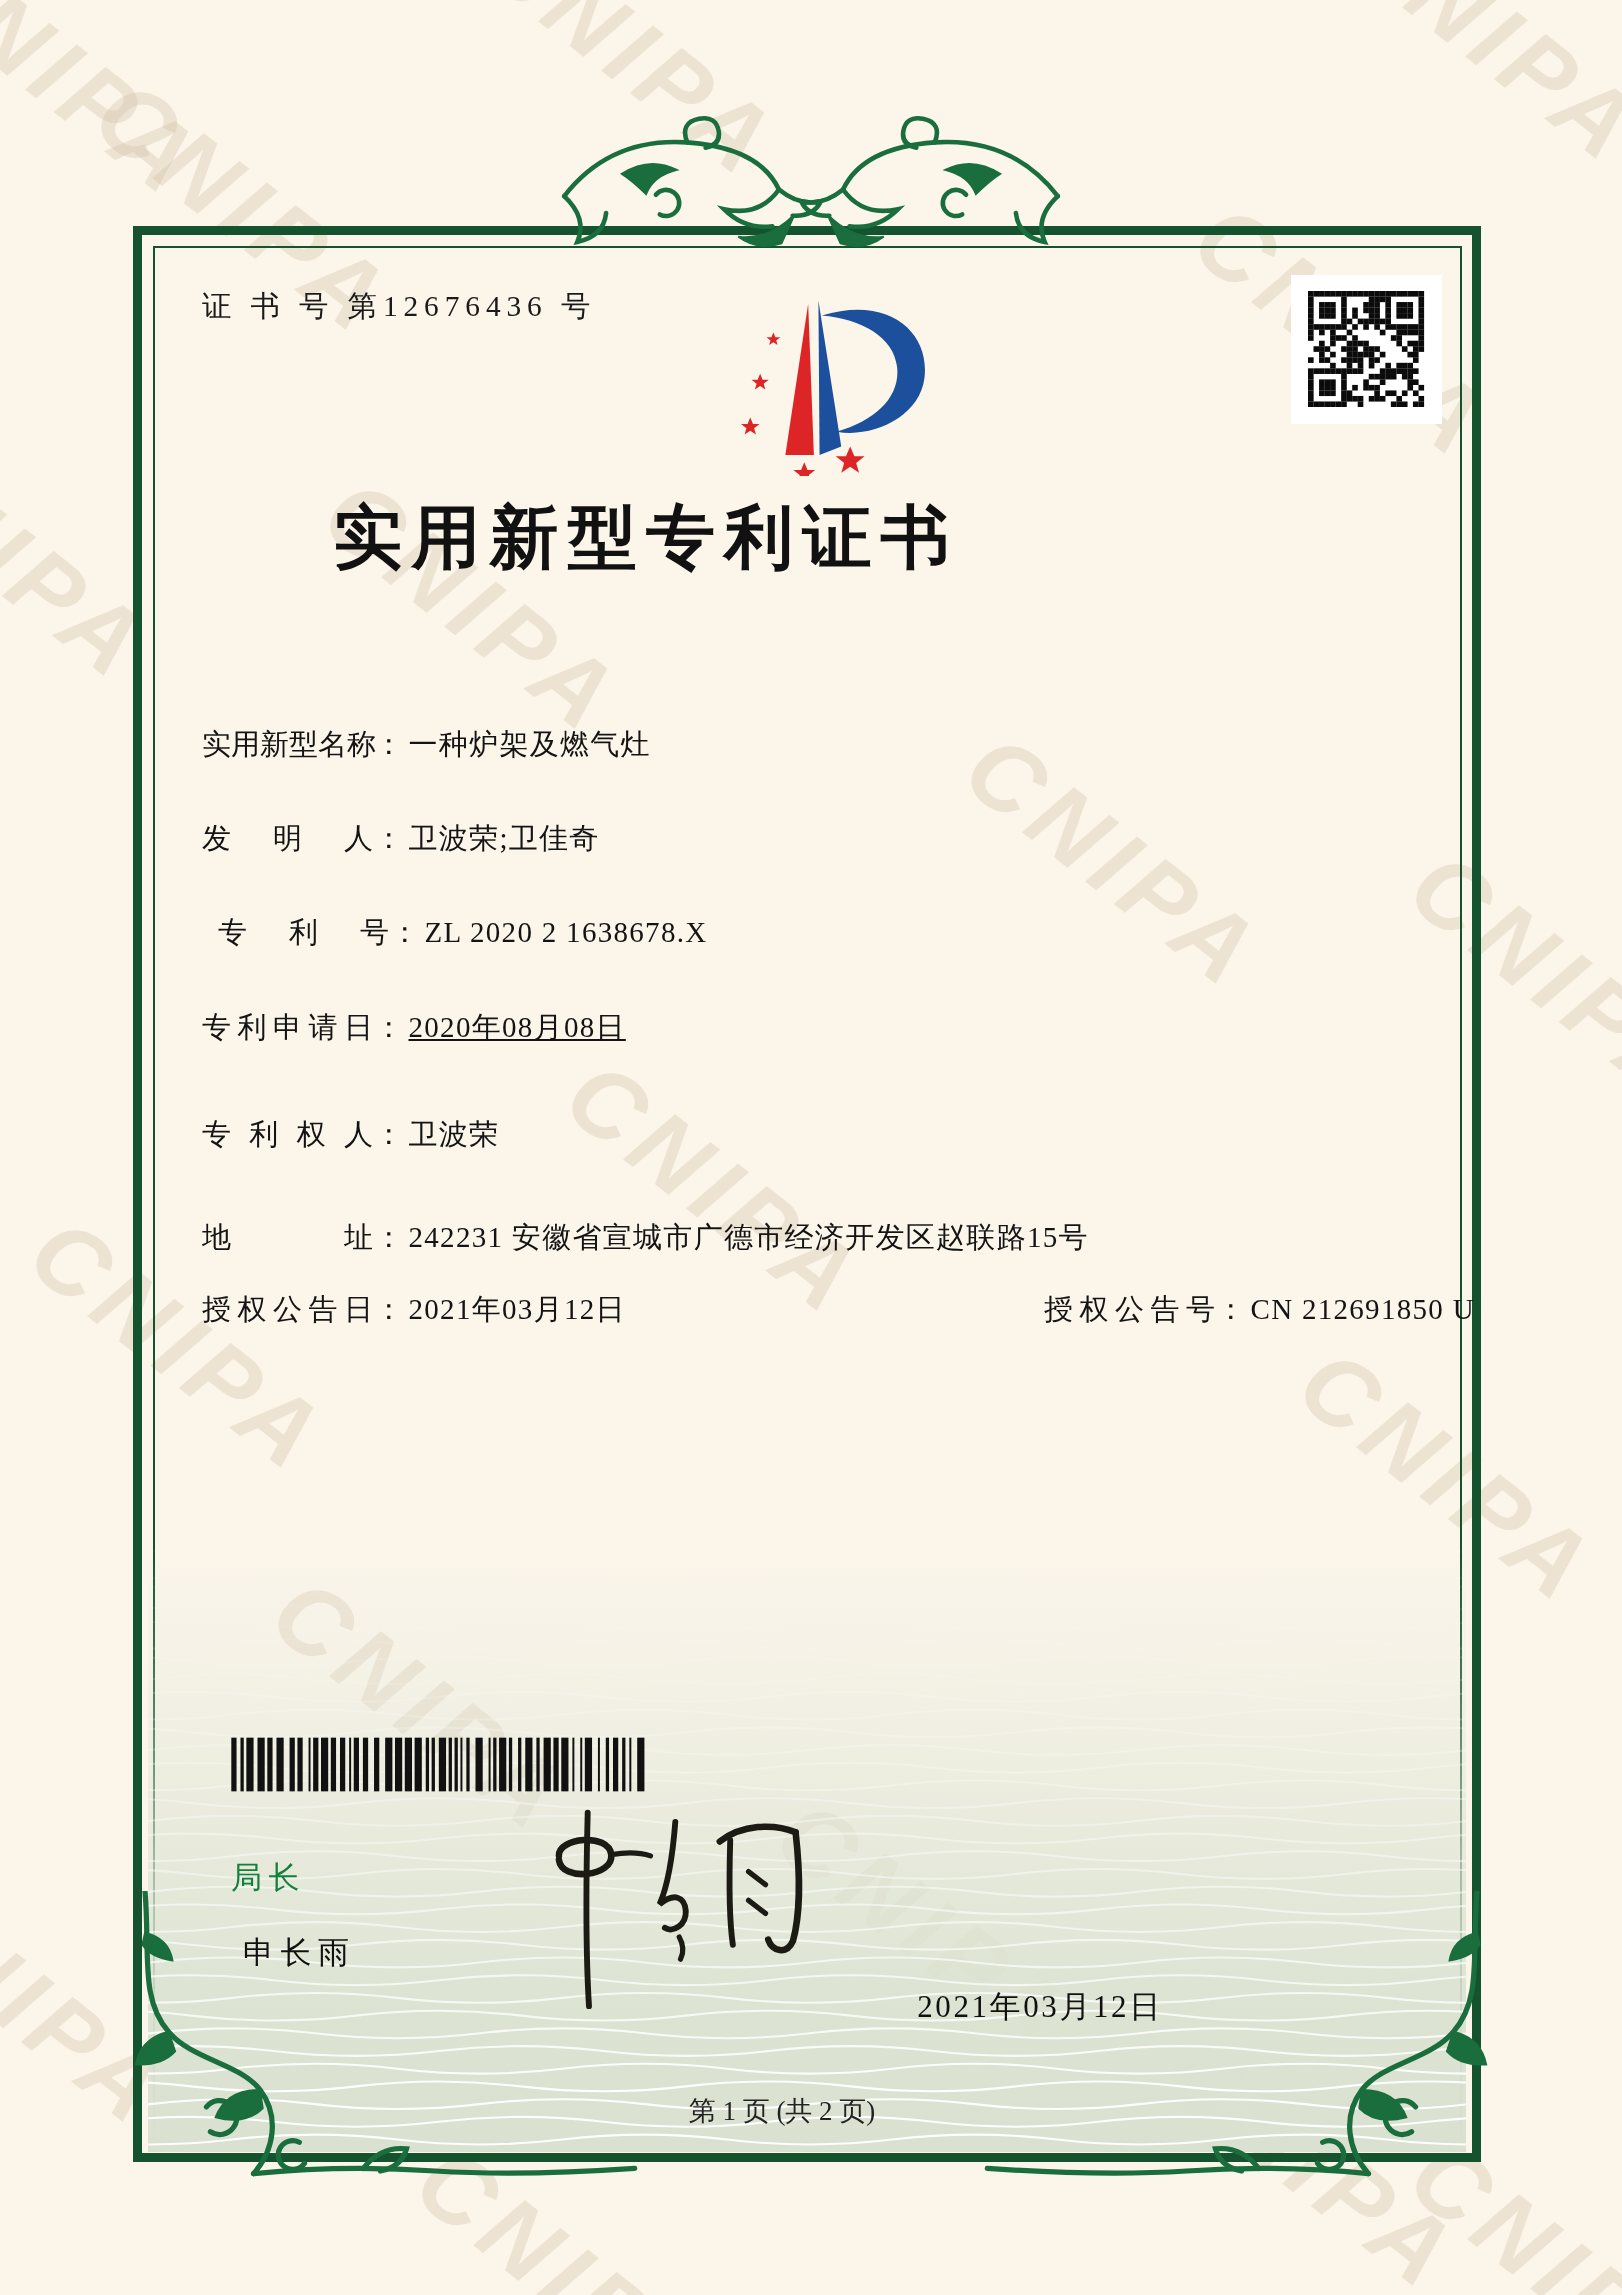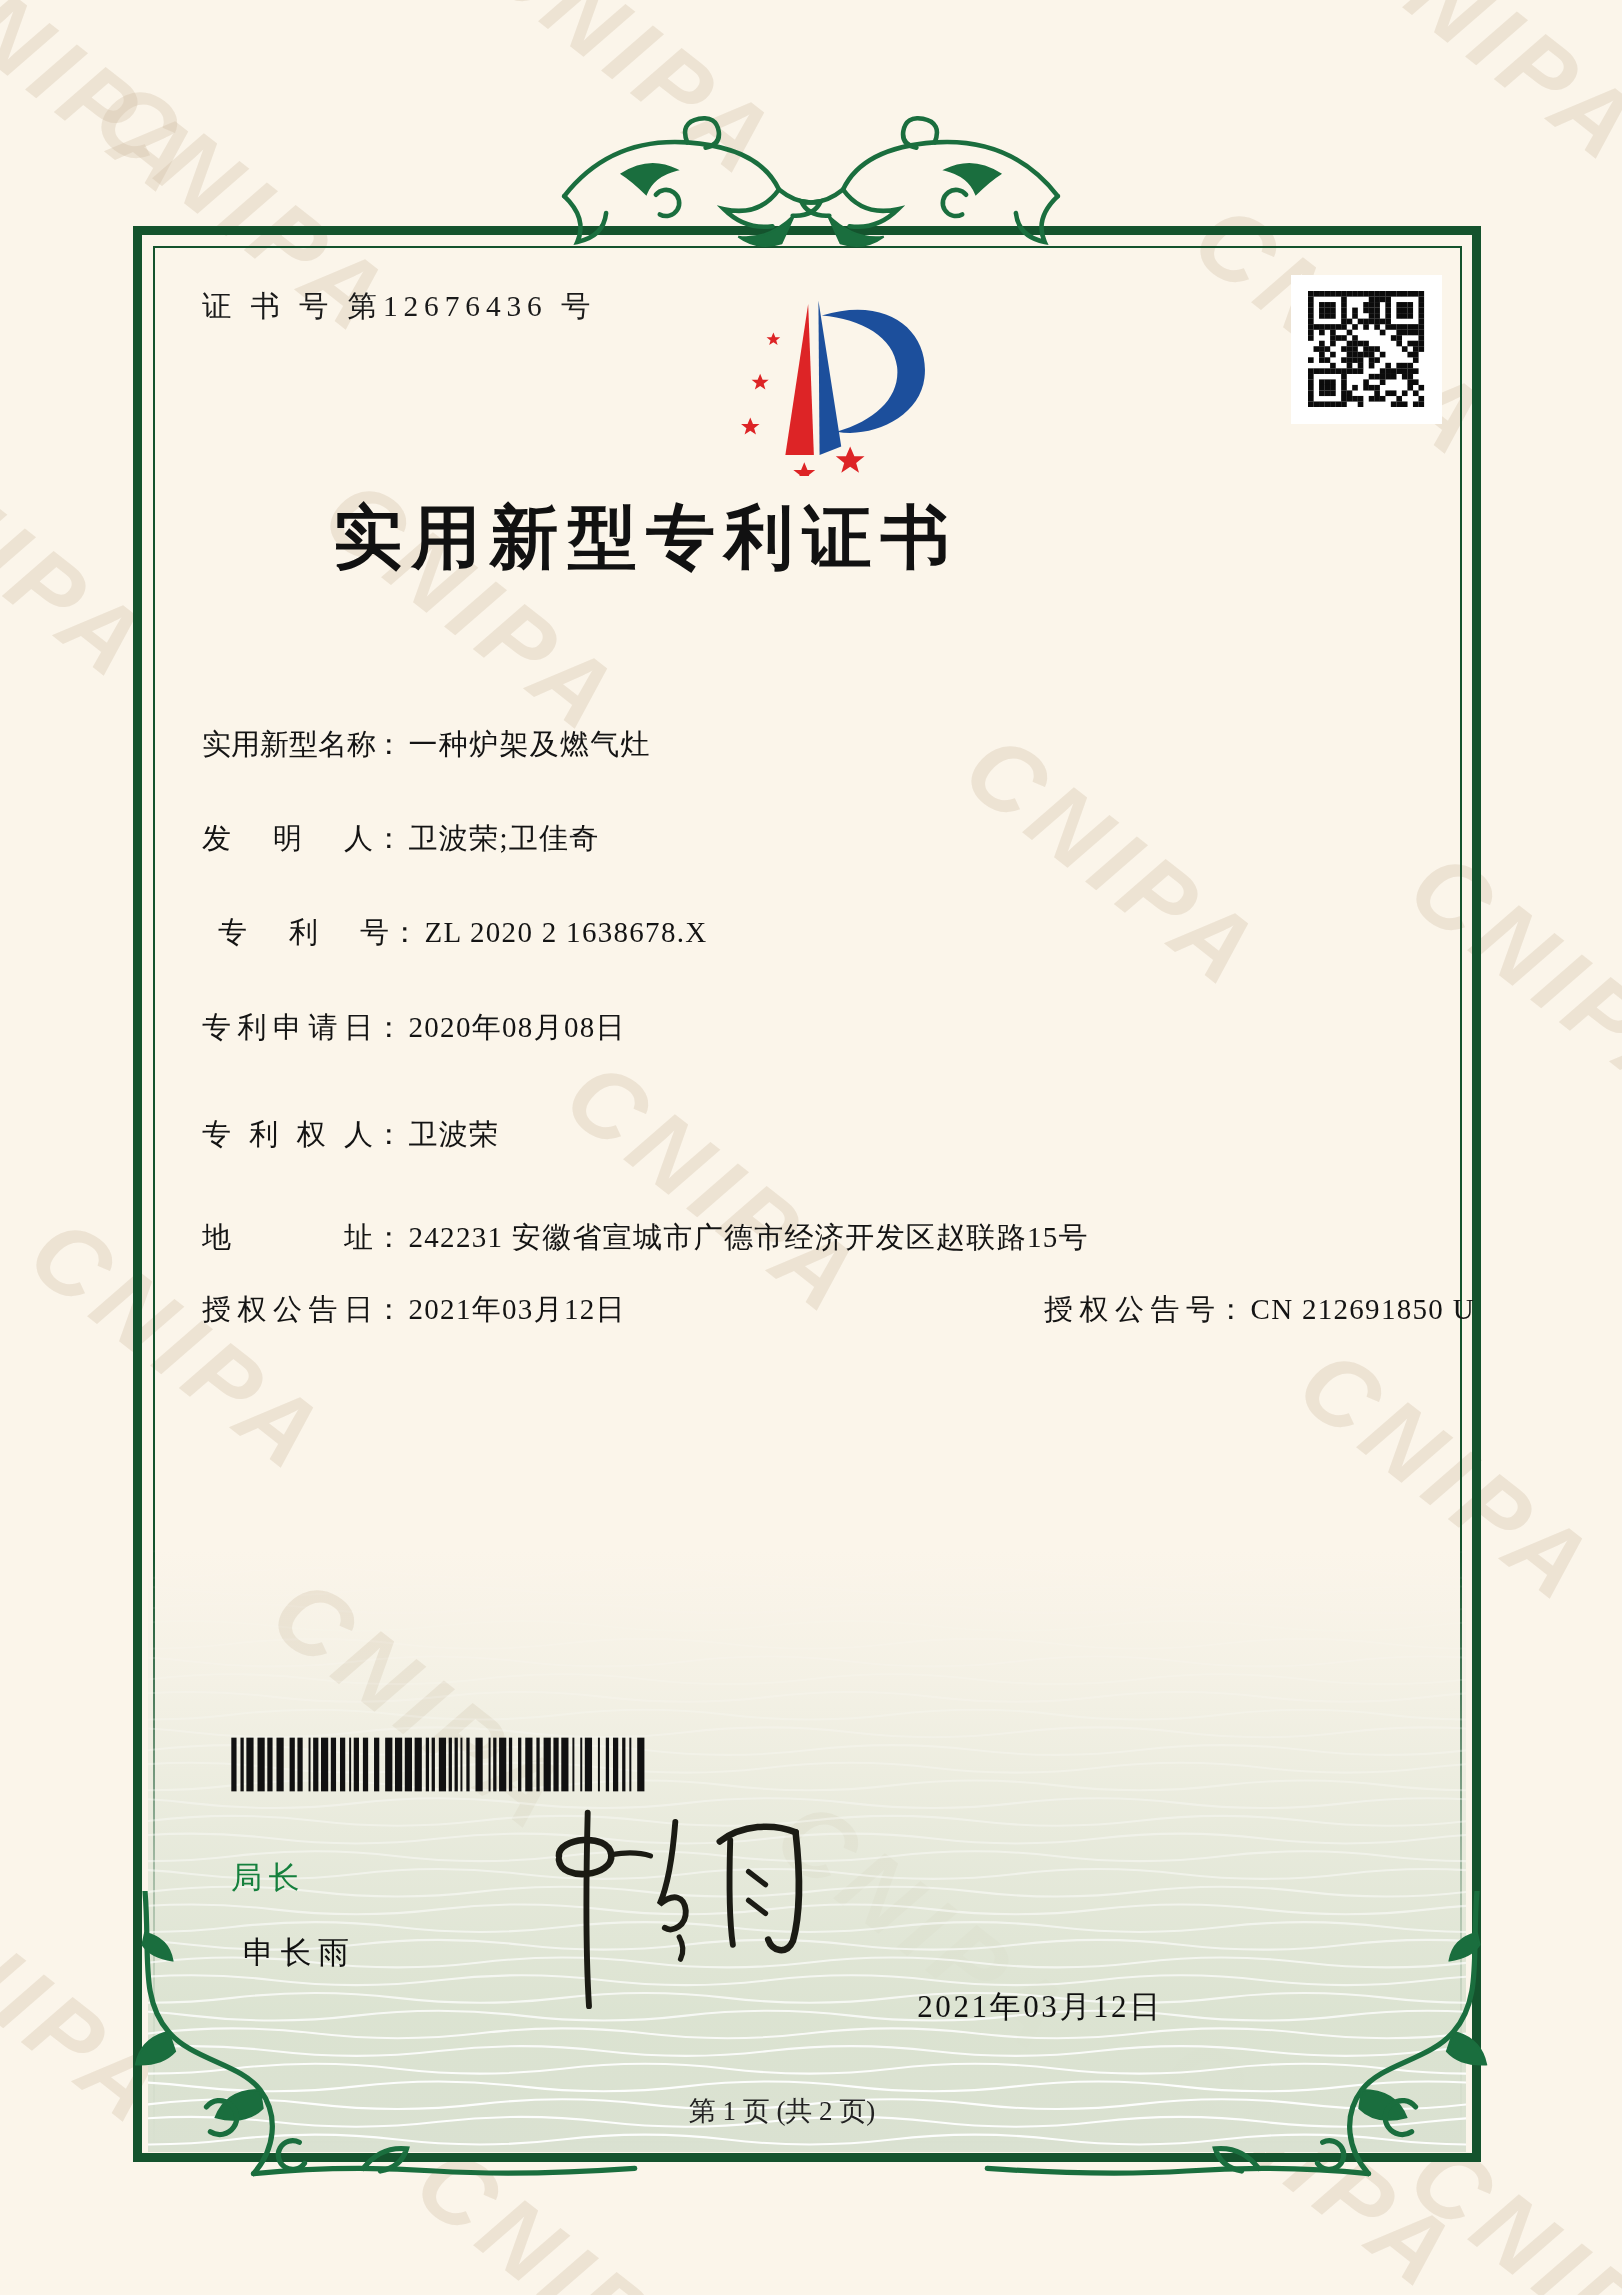--- a/index.html
+++ b/index.html
@@ -436,21 +436,21 @@
 
   <div class="frow" style="top:725px;">
     <span class="flabel">实用新型名称</span><span class="fcolon">：</span><span class="fvalue">一种炉架及燃气灶</span>
   </div>
   <div class="frow" style="top:819px;">
     <span class="flabel">发明人</span><span class="fcolon">：</span><span class="fvalue">卫波荣;卫佳奇</span>
   </div>
   <div class="frow" style="top:913px;margin-left:16px;">
     <span class="flabel">专利号</span><span class="fcolon">：</span><span class="fvalue">ZL 2020 2 1638678.X</span>
   </div>
-  <div class="frow" style="top:1008px;">
+  <div class="frow" style="top:1008px;text-decoration:underline;">
     <span class="flabel">专利申请日</span><span class="fcolon">：</span><span class="fvalue">2020年08月08日</span>
   </div>
   <div class="frow" style="top:1115px;">
     <span class="flabel">专利权人</span><span class="fcolon">：</span><span class="fvalue">卫波荣</span>
   </div>
   <div class="frow" style="top:1218px;">
     <span class="flabel">地址</span><span class="fcolon">：</span><span class="fvalue">242231 安徽省宣城市广德市经济开发区赵联路15号</span>
   </div>
 
   <div class="frow" style="top:1290px;width:1230px;">

